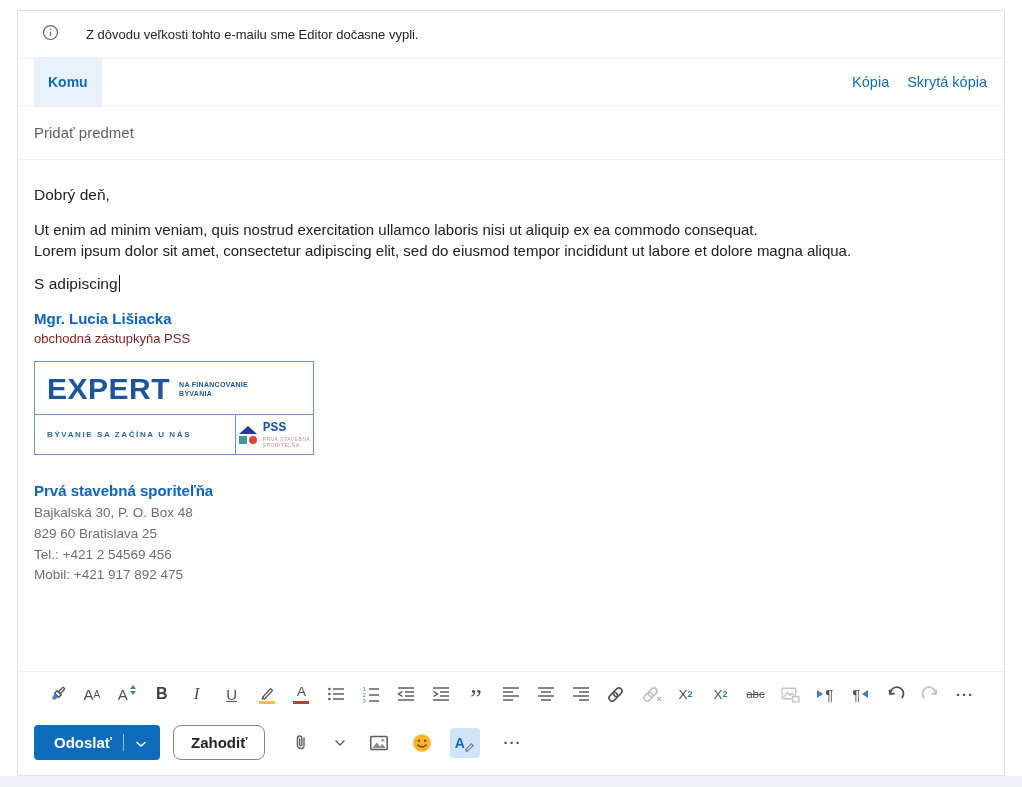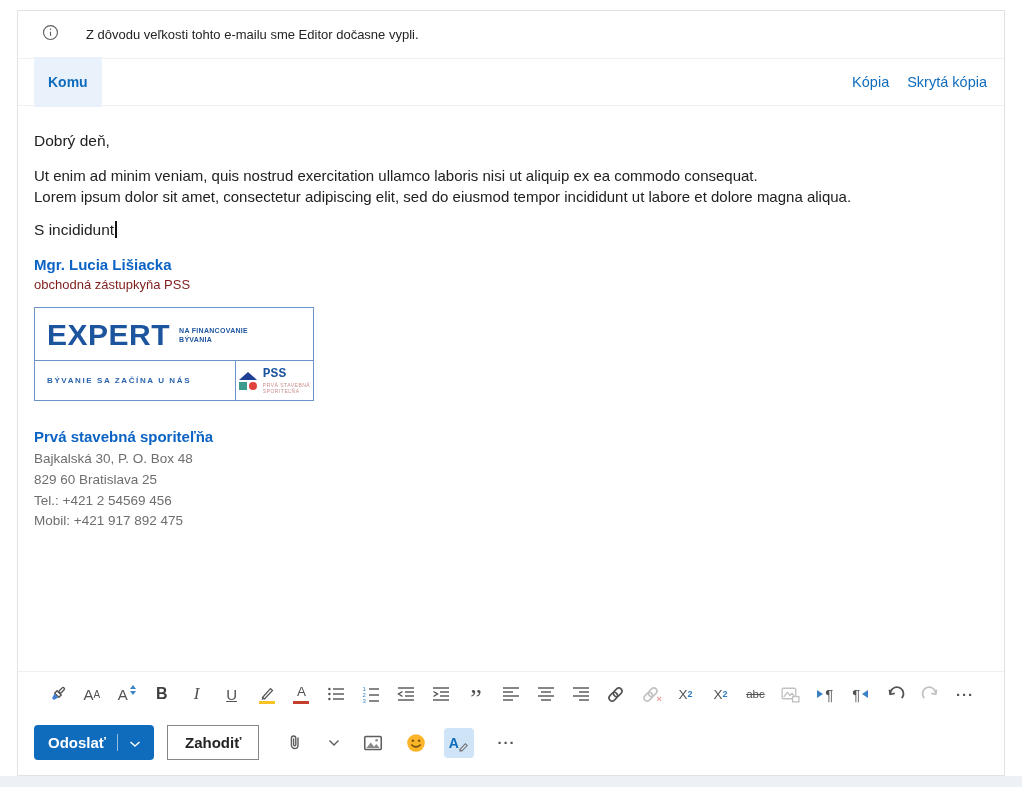--- a/index.html
+++ b/index.html
@@ -85,24 +85,24 @@
   .supsub { font-size:13.5px; }
   .supsub .sx { color:#2b79c2; font-weight:700; font-size:9px; }
   .glyph-strike { font-size:11.5px; text-decoration:line-through; }
   .glyph-pilcrow { font-size:15px; }
   .unlink-x { position:absolute; right:1px; bottom:2px; color:#e89a93; font-size:9px; font-weight:700; }
   .glyph-more { font-size:15px; font-weight:700; letter-spacing:1px; color:#525252; }
 
   
   .action-bar { height:59px; min-height:59px; display:flex; align-items:center; padding:0 16px 6px; gap:13px; }
   .send-btn { background:#0f6cbd; color:#fff; border:none; border-radius:4px; height:35px;
-    display:flex; align-items:center; gap:11px; padding:0 13px 0 14px; font-size:15px; font-weight:600;
+    display:flex; align-items:center; gap:11px; padding:0 13px 0 20px; font-size:15px; font-weight:600;
     font-family:inherit; cursor:pointer; }
   .send-divider { width:1px; height:17px; background:rgba(255,255,255,0.55); }
-  .discard-btn { background:#fff; border:1px solid #868686; border-radius:0; height:35px;
+  .discard-btn { background:#fff; border:1px solid #868686; border-radius:8px; height:35px;
     padding:0 17px; font-size:15px; font-weight:600; color:#242424; font-family:inherit; cursor:pointer; }
   .abar-icon { width:30px; height:30px; display:flex; align-items:center; justify-content:center;
     color:#5d5d5d; cursor:pointer; border-radius:4px; }
   .abar-icon.small { width:22px; }
   .fmt-toggle { background:#cfe4f7; }
   .fmt-toggle .tA { color:#0f6cbd; font-weight:800; font-size:14px; }
   .fmt-toggle svg { position:relative; top:4px; left:-1px; }
   .more-dots { font-size:15px; font-weight:700; letter-spacing:1px; color:#525252; }
 </style>
 </head>
@@ -122,28 +122,31 @@
   </div>
 
   <div class="to-row">
     <button class="to-button">Komu</button>
     <div class="cc-links">
       <span>Kópia</span>
       <span>Skrytá kópia</span>
     </div>
   </div>
 
+  <div class="subject-row">
+    <input class="subject-input" placeholder="Pridať predmet" style="">
+  </div>
 
   <div class="body-area">
     <div class="greeting">Dobrý deň,</div>
     <div class="para">
       <span>Ut enim ad minim veniam, quis nostrud exercitation ullamco laboris nisi ut aliquip ex ea commodo consequat.</span>
       <span>Lorem ipsum dolor sit amet, consectetur adipiscing elit, sed do eiusmod tempor incididunt ut labore et dolore magna aliqua.</span>
     </div>
-    <div class="closing"><span>S incididunt</span><span class="caret"></span></div>
+    <div class="closing"><span>S adipiscing</span><span class="caret"></span></div>
 
     <div class="sig-name">Mgr. Lucia Lišiacka</div>
     <div class="sig-role">obchodná zástupkyňa PSS</div>
 
     <div class="logo-box">
       <div class="logo-top">
         <span class="logo-expert">EXPERT</span>
         <span class="logo-tagline">
           <span style="display:block">NA FINANCOVANIE</span>
           <span style="display:block">BÝVANIA</span>

